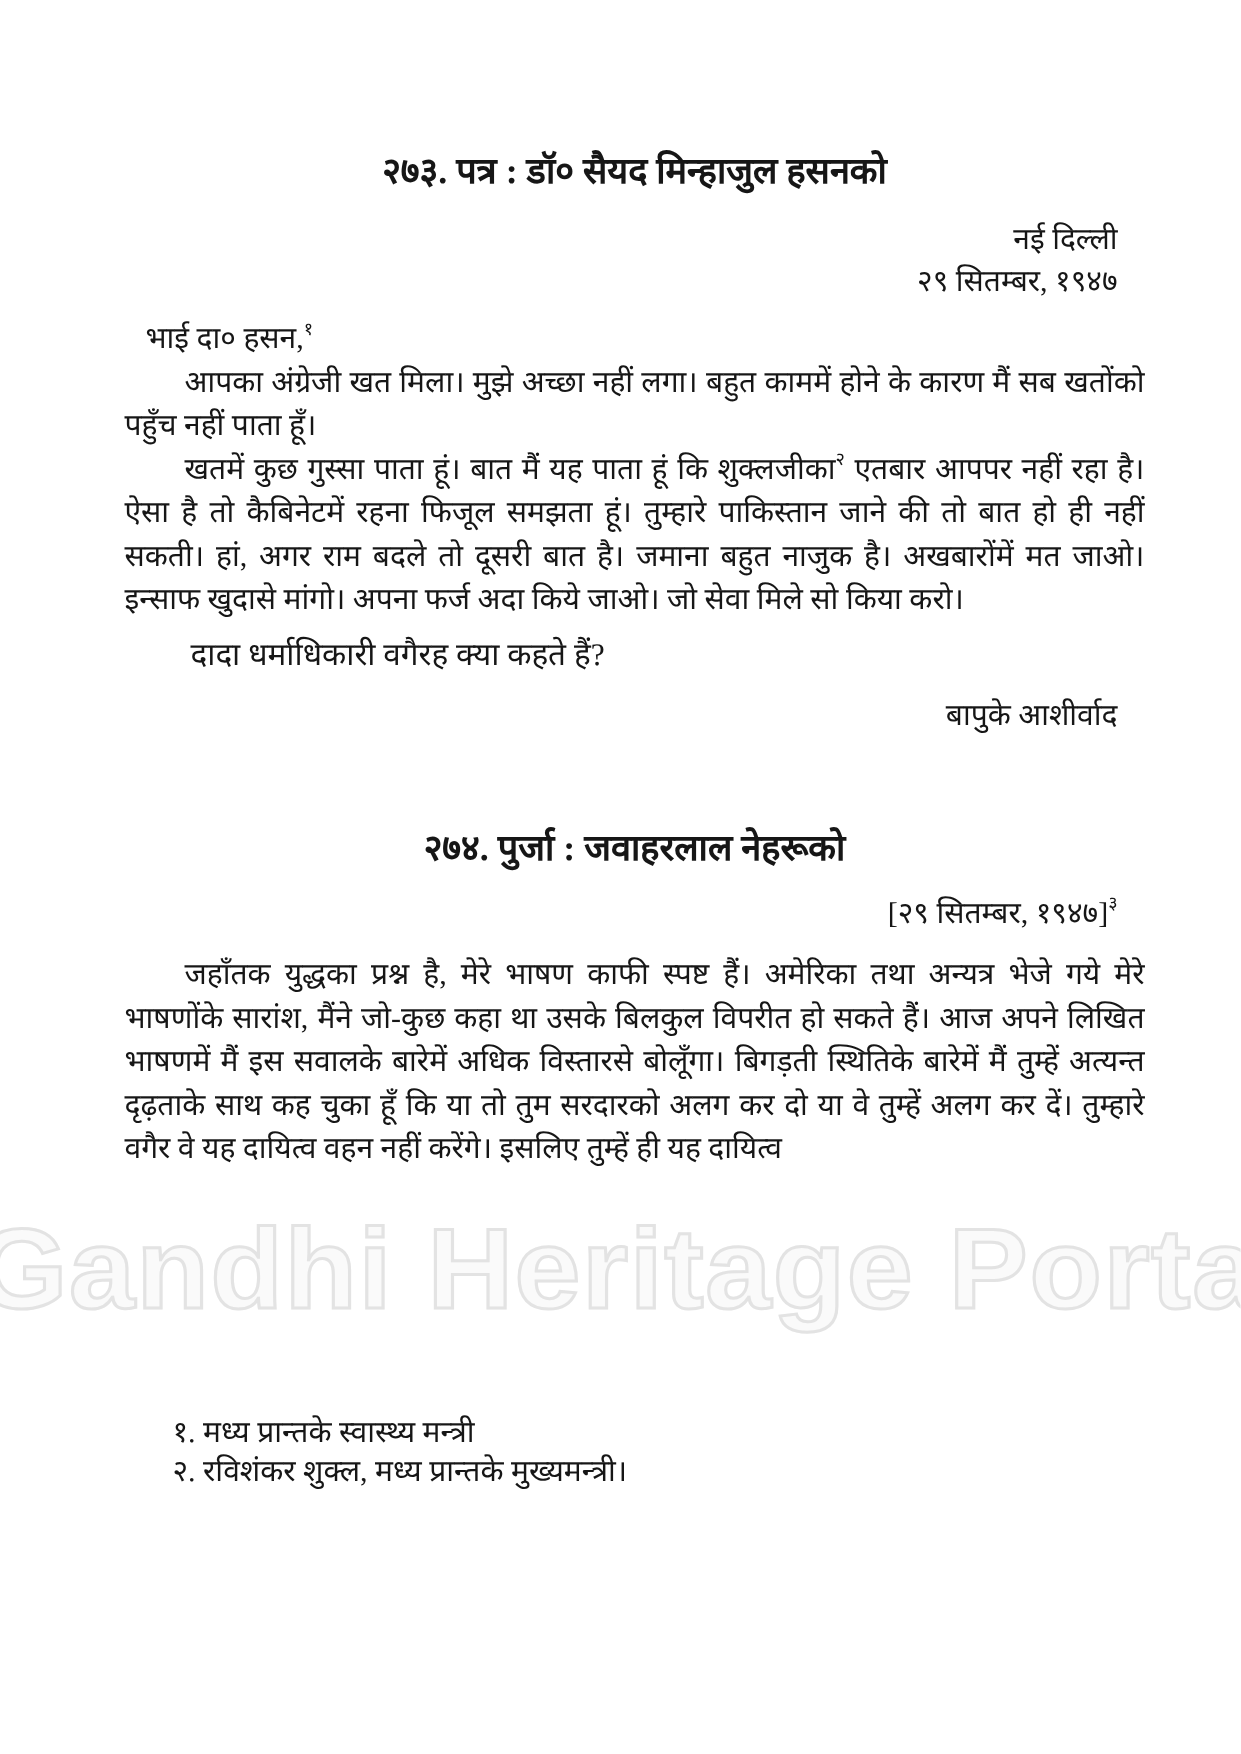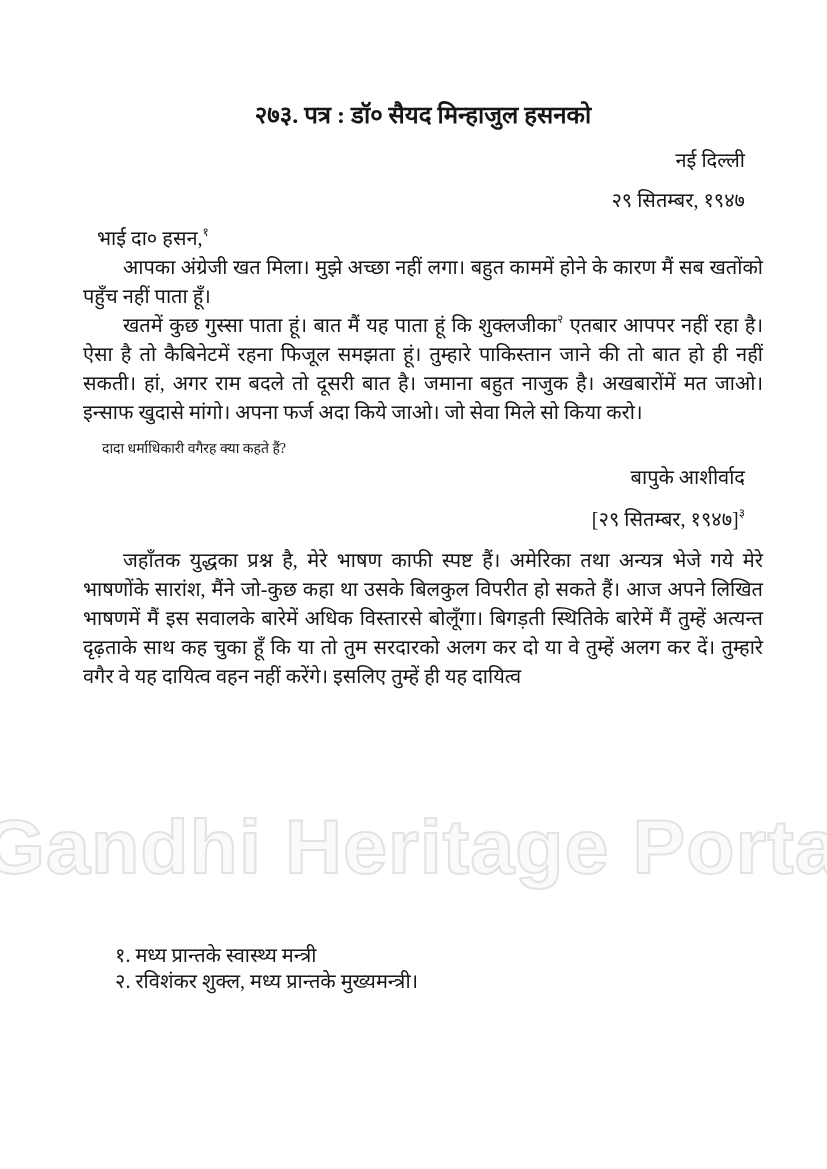--- a/index.html
+++ b/index.html
@@ -34,41 +34,42 @@
   }
   .title-1 { margin-top: 100px; }
   .title-2 { margin-top: 60px; }
   .right-block {
     text-align: right;
     padding-right: 18px;
     font-size: 20px;
     line-height: 28px;
   }
   .dateline-1 { margin-top: 16px; }
-  .dateline-2 { margin-top: 12px; }
+  .dateline-2 { }
   .salutation {
     margin-top: 10px;
     margin-left: 14px;
     font-size: 20px;
     line-height: 29px;
   }
   .para {
     font-size: 20px;
     line-height: 29px;
     text-align: justify;
     text-indent: 40px;
     margin: 0;
   }
   .question-line {
-    font-size: 14px;
+    font-size: 21px;
     line-height: 29px;
-    margin-left: 19px;
+    margin-left: 44px;
     margin-top: 7px;
   }
   .signature {
+    margin-top: 12px;
   }
   .addressee {
     margin-top: 16px;
     font-size: 20px;
     line-height: 30px;
   }
   .source-line {
     font-size: 20px;
     line-height: 29px;
     margin-left: 36px;
@@ -130,20 +131,21 @@
 
     <p class="para">
       <span>खतमें कुछ गुस्सा पाता हूं। बात मैं यह पाता हूं कि शुक्लजीका</span><sup>२</sup><span> एतबार आपपर नहीं रहा है। ऐसा है तो कैबिनेटमें रहना फिजूल समझता हूं। तुम्हारे पाकिस्तान जाने की तो बात हो ही नहीं सकती। हां, अगर राम बदले तो दूसरी बात है। जमाना बहुत नाजुक है। अखबारोंमें मत जाओ। इन्साफ खुदासे मांगो। अपना फर्ज अदा किये जाओ। जो सेवा मिले सो किया करो।</span>
     </p>
 
     <div class="question-line">दादा धर्माधिकारी वगैरह क्या कहते हैं?</div>
 
     <div class="right-block signature">बापुके आशीर्वाद</div>
 
 
+    <div class="letter-title title-2">२७४. पुर्जा : जवाहरलाल नेहरूको</div>
 
     <div class="right-block dateline-1" style="margin-top:14px;text-align:right;">
       <span>[२९ सितम्बर, १९४७]</span><sup>३</sup>
     </div>
 
     <p class="para" style="margin-top:13px;">जहाँतक युद्धका प्रश्न है, मेरे भाषण काफी स्पष्ट हैं। अमेरिका तथा अन्यत्र भेजे गये मेरे भाषणोंके सारांश, मैंने जो-कुछ कहा था उसके बिलकुल विपरीत हो सकते हैं। आज अपने लिखित भाषणमें मैं इस सवालके बारेमें अधिक विस्तारसे बोलूँगा। बिगड़ती स्थितिके बारेमें मैं तुम्हें अत्यन्त दृढ़ताके साथ कह चुका हूँ कि या तो तुम सरदारको अलग कर दो या वे तुम्हें अलग कर दें। तुम्हारे वगैर वे यह दायित्व वहन नहीं करेंगे। इसलिए तुम्हें ही यह दायित्व</p>
 
   </div>
 
   <div class="footnotes">

